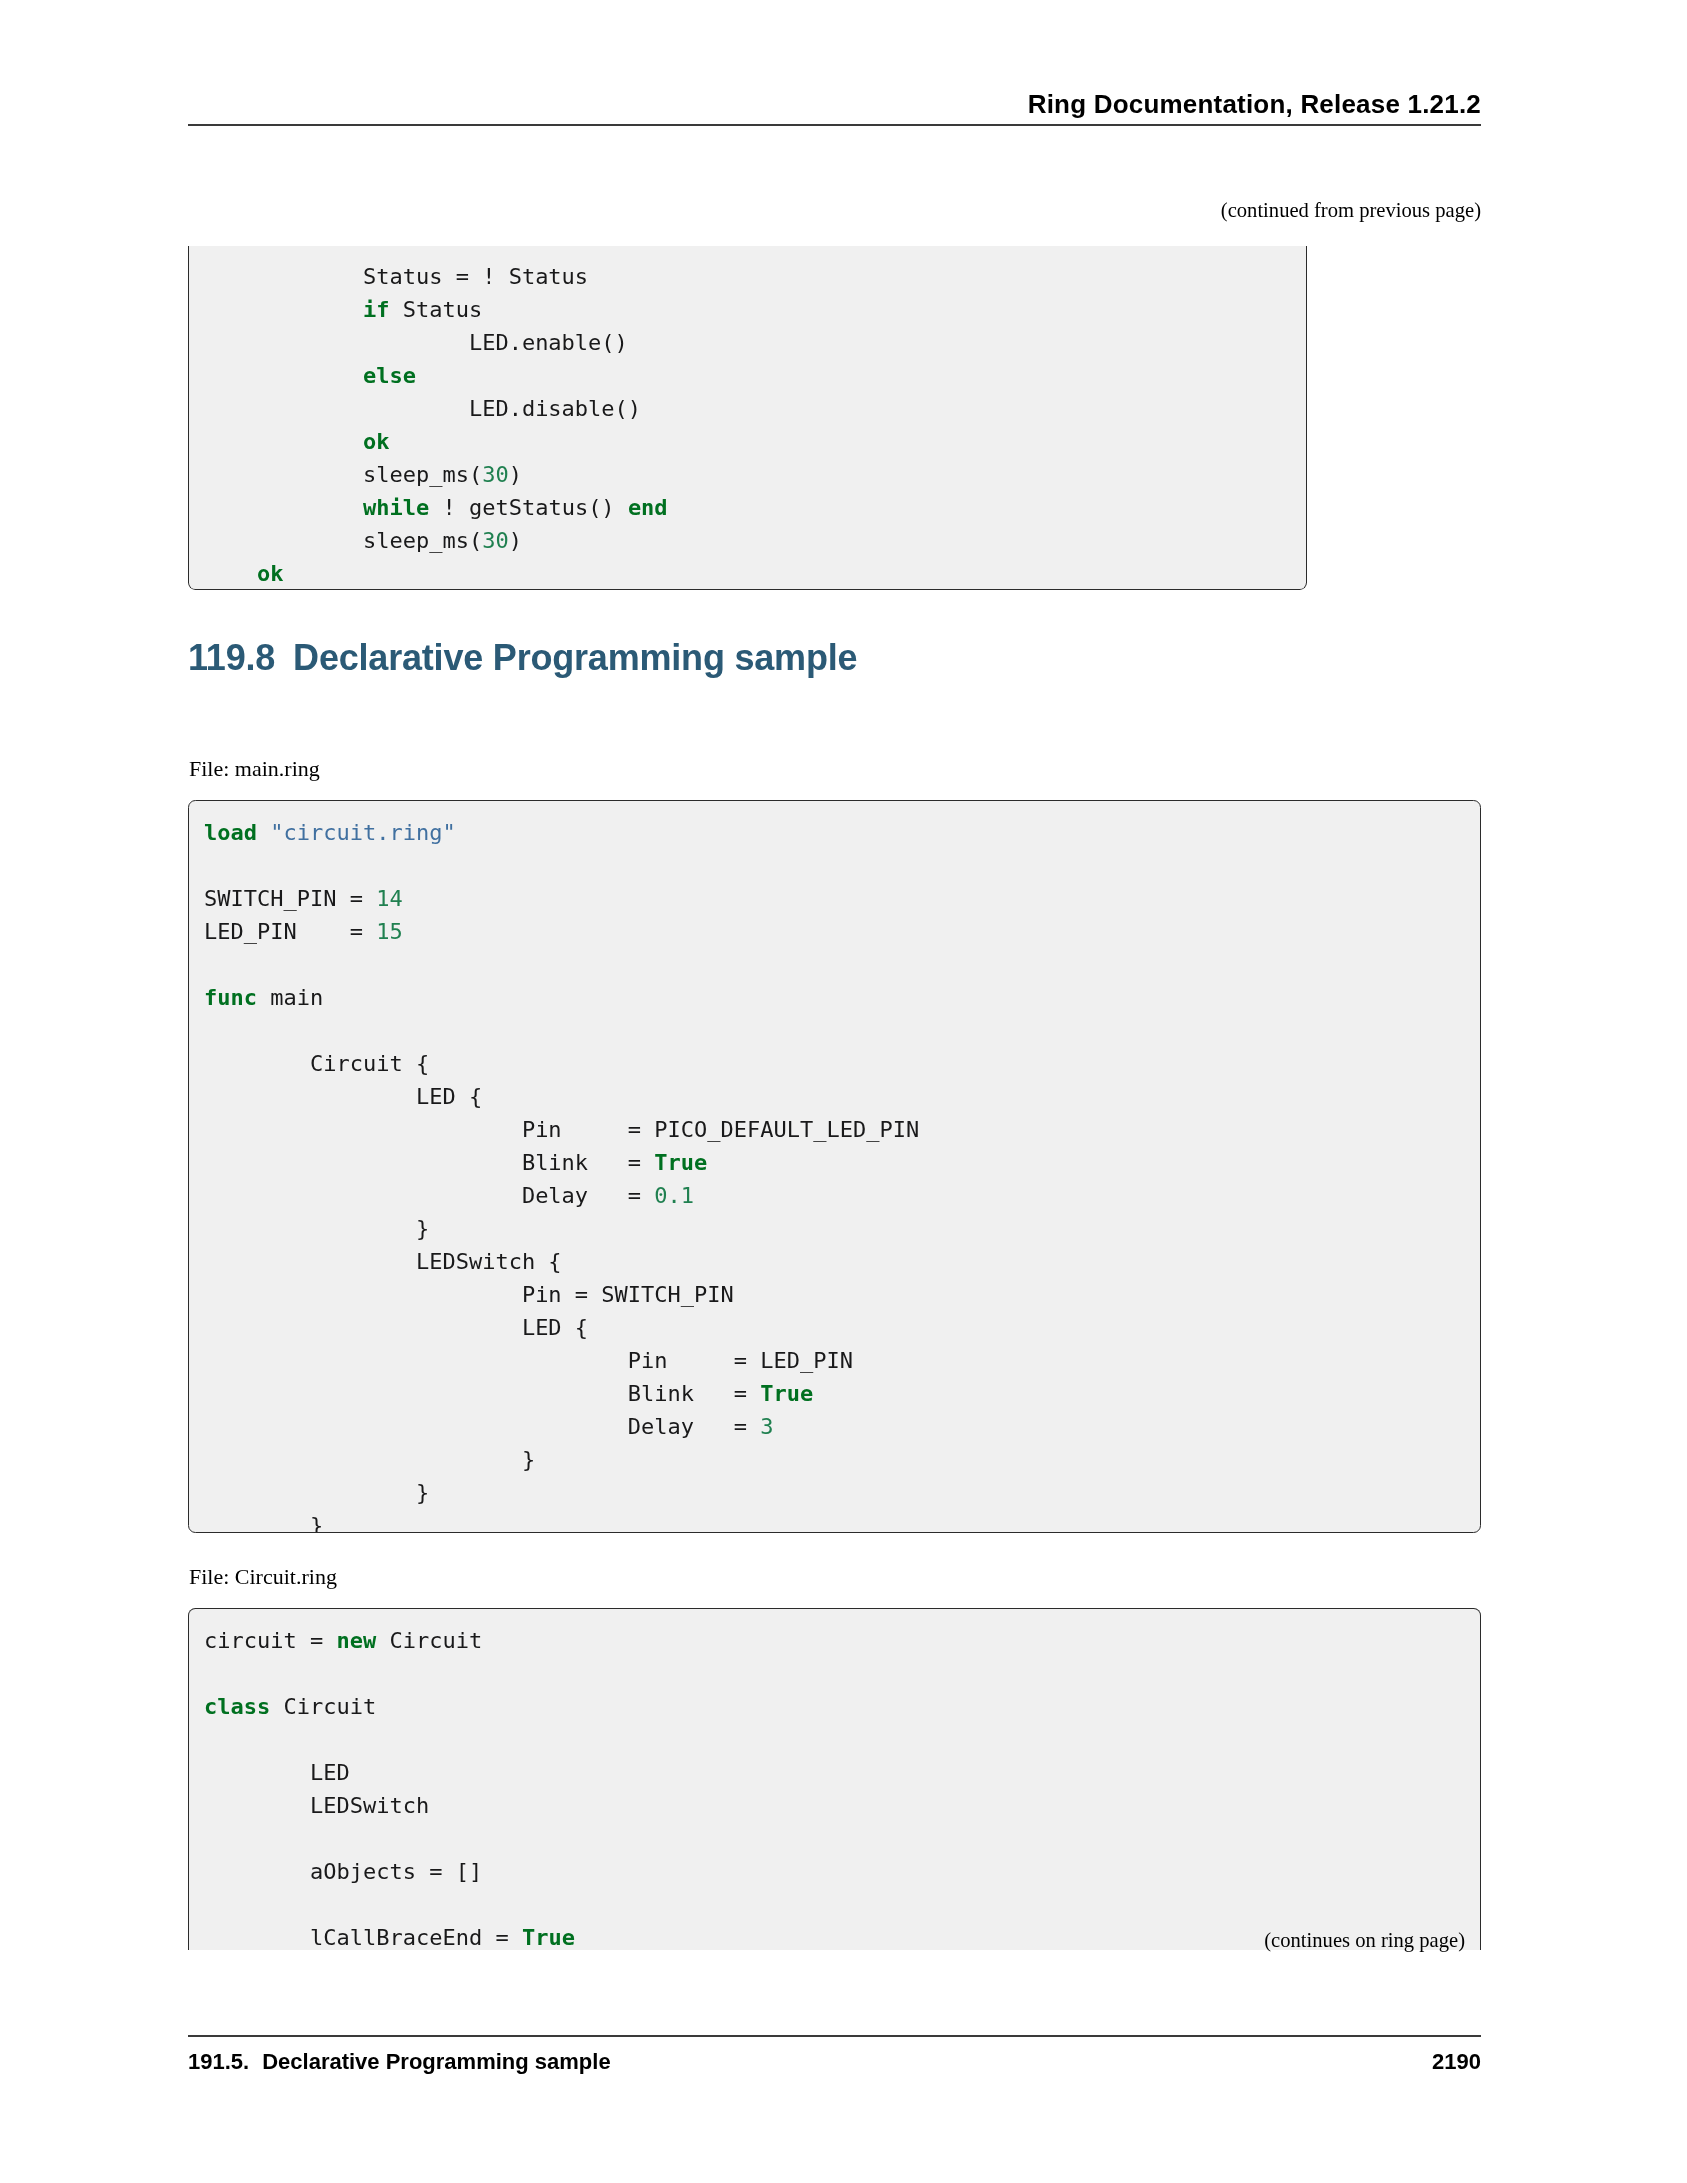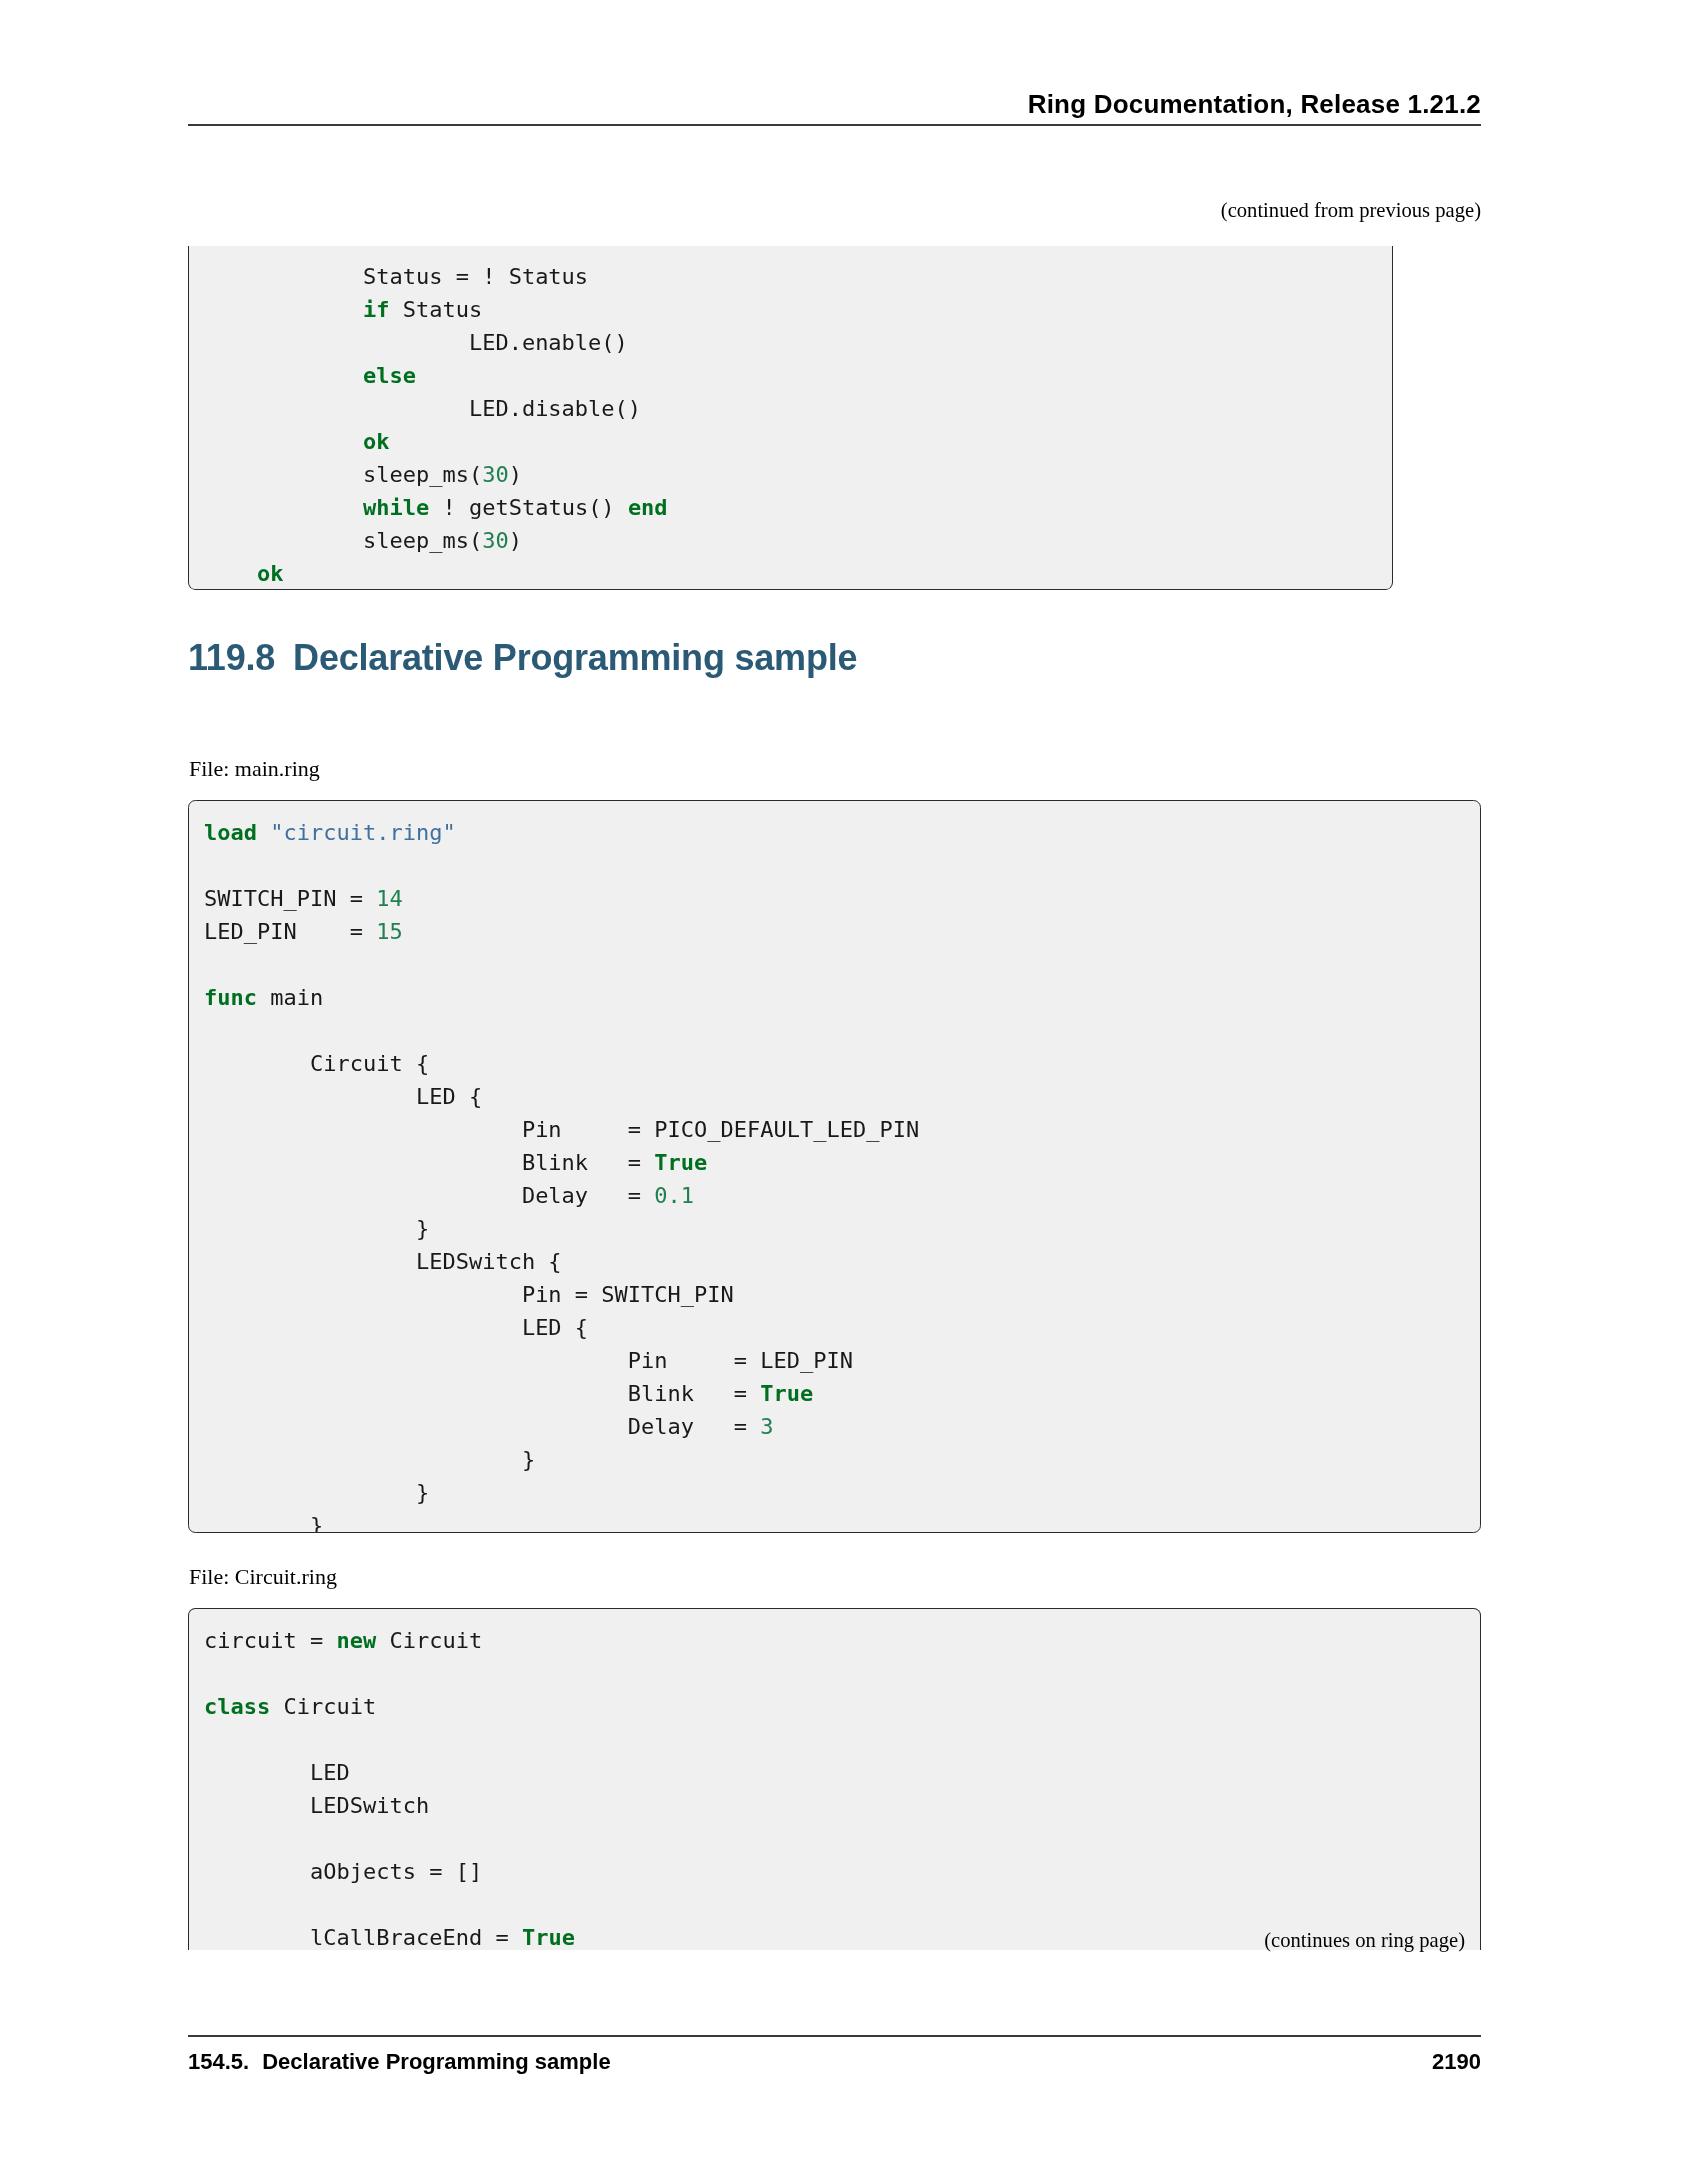--- a/index.html
+++ b/index.html
@@ -73,21 +73,21 @@
     font-family: "DejaVu Sans Mono", "Liberation Mono", monospace;
     font-size: 22px;
     line-height: 33px;
     color: #19191a;
     white-space: pre;
     overflow: hidden;
   }
   .cb1 {
     left: 188px;
     top: 224px;
-    width: 1205px;
+    width: 1119px;
     height: 344px;
     border-radius: 0 0 7.4px 7.4px;
     border-top: none;
     padding: 14px 0 0 15px;
   }
   .cb2 {
     left: 188px;
     top: 778px;
     width: 1293px;
     height: 733px;
@@ -184,19 +184,19 @@
 
   <div class="filecap filecap-2">File: Circuit.ring</div>
 
   <pre class="codeblock cb3"><span class="code-line"><span class="pun">circuit = </span><span class="kw">new</span><span class="pun"> Circuit</span></span><span class="blank">&nbsp;</span><span class="code-line"><span class="kw">class</span><span class="pun"> Circuit</span></span><span class="blank">&nbsp;</span><span class="code-line"><span class="pun">        LED</span></span><span class="code-line"><span class="pun">        LEDSwitch</span></span><span class="blank">&nbsp;</span><span class="code-line"><span class="pun">        aObjects = []</span></span><span class="blank">&nbsp;</span><span class="code-line"><span class="pun">        lCallBraceEnd = </span><span class="kw">True</span></span></pre>
 
   <div class="cont-note cont-bottom">(continues on ring page)</div>
 
   <div class="footer-rule"></div>
   <div class="footer">
     <div class="footer-left">
-      <span class="fnum">154.5.</span><span>Declarative Programming sample</span>
+      <span class="fnum">191.5.</span><span>Declarative Programming sample</span>
     </div>
     <div>2190</div>
   </div>
 
 </div>
 
 
 </body></html>

